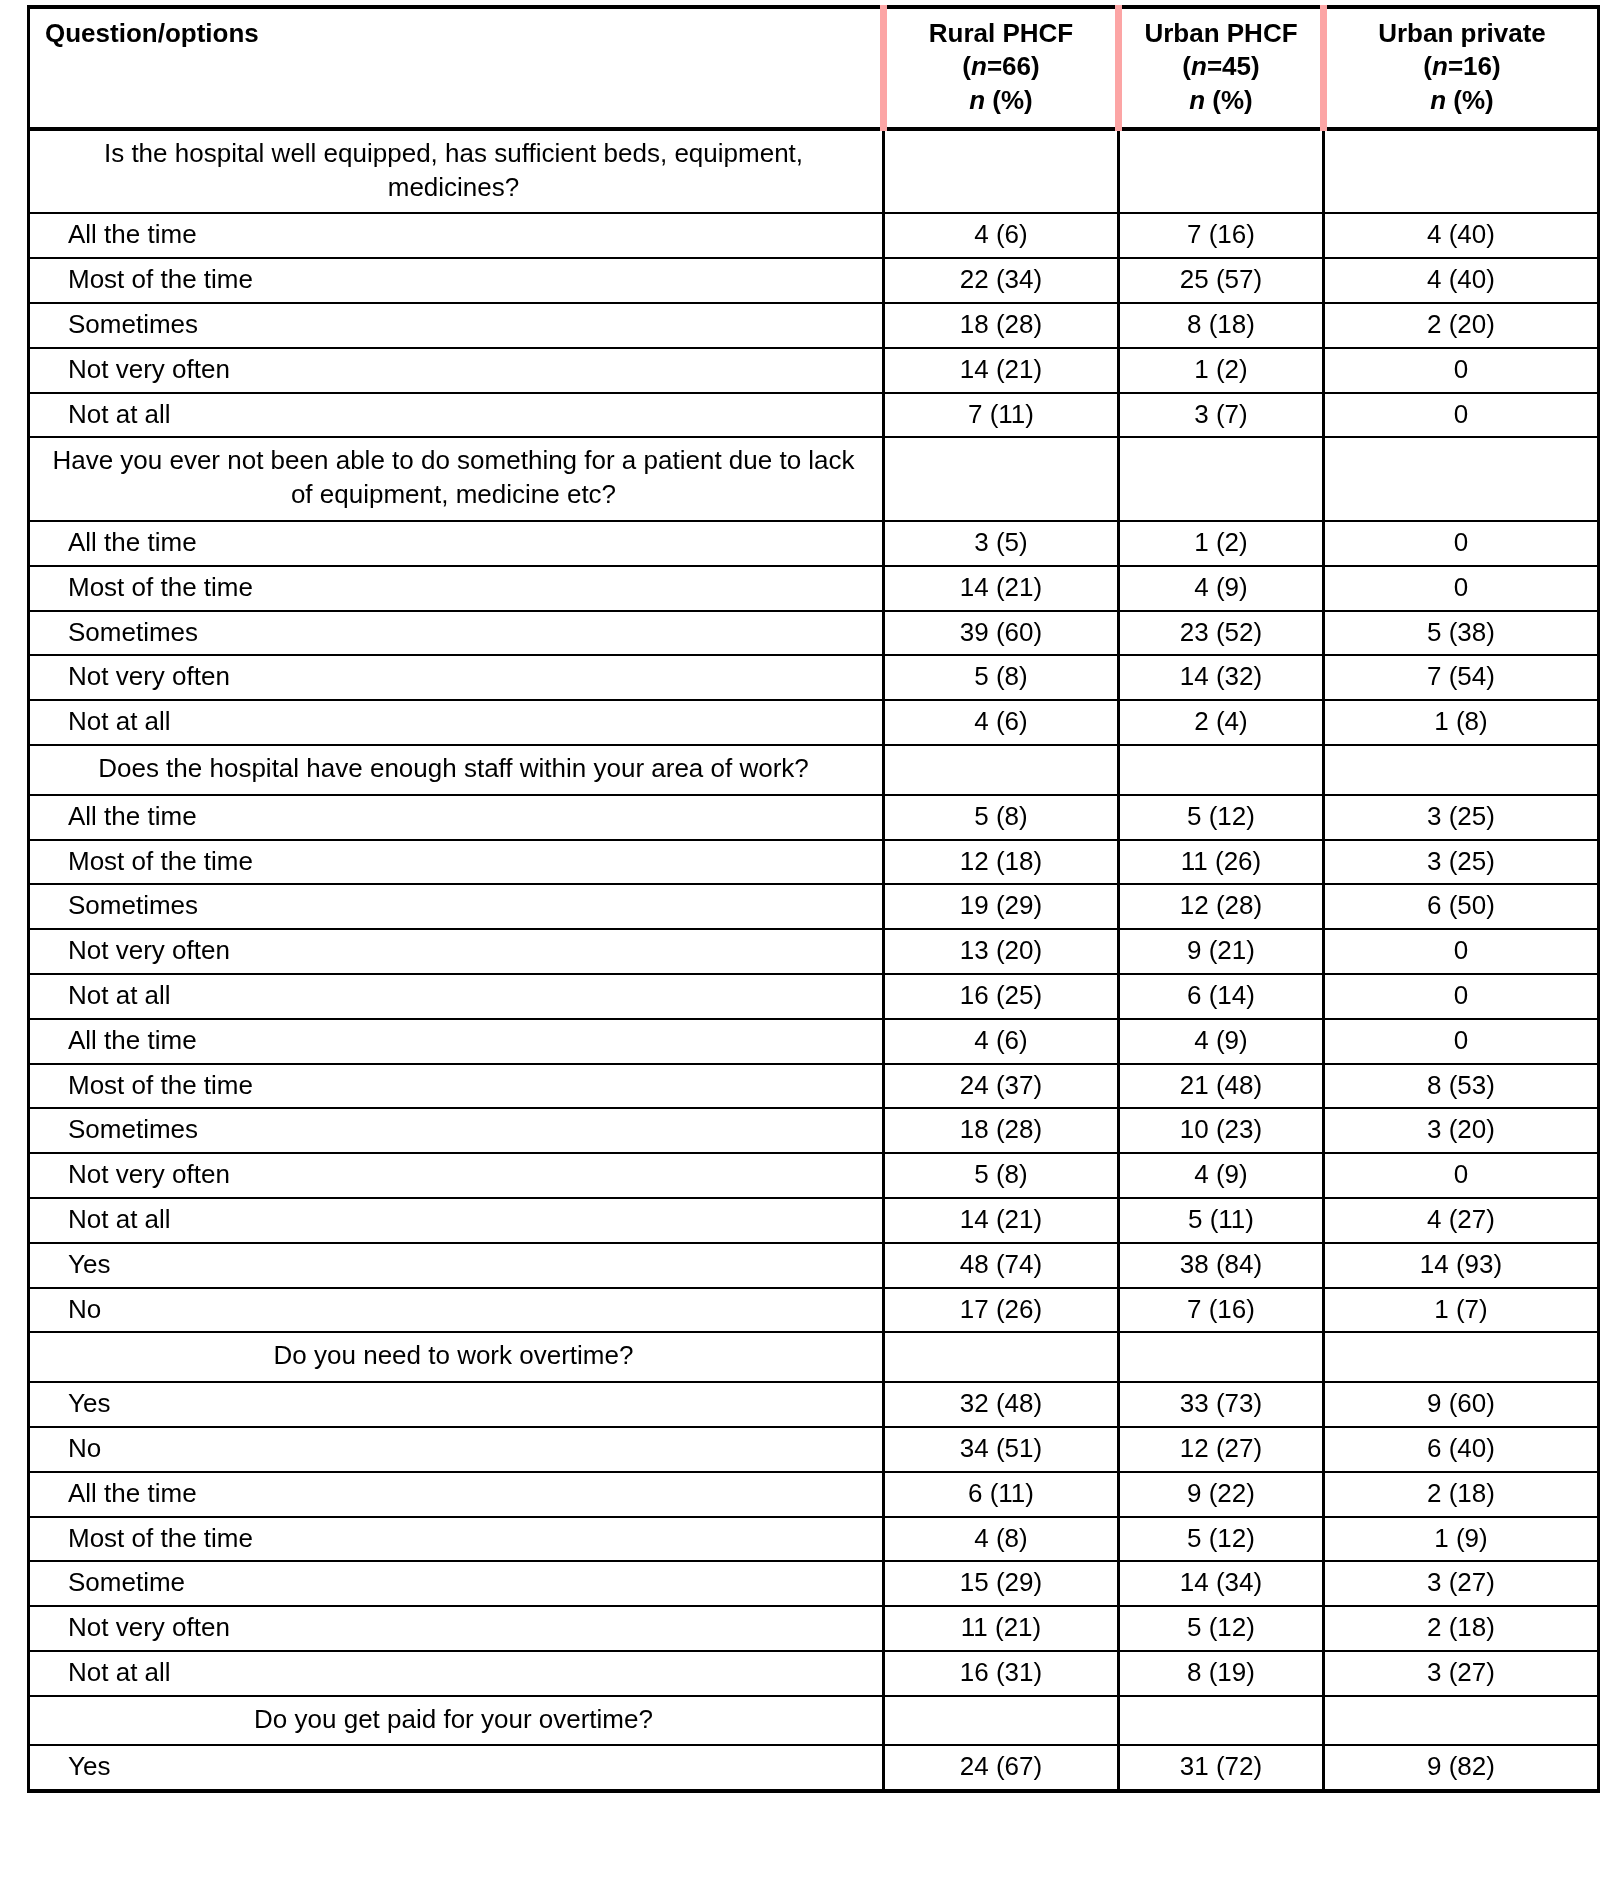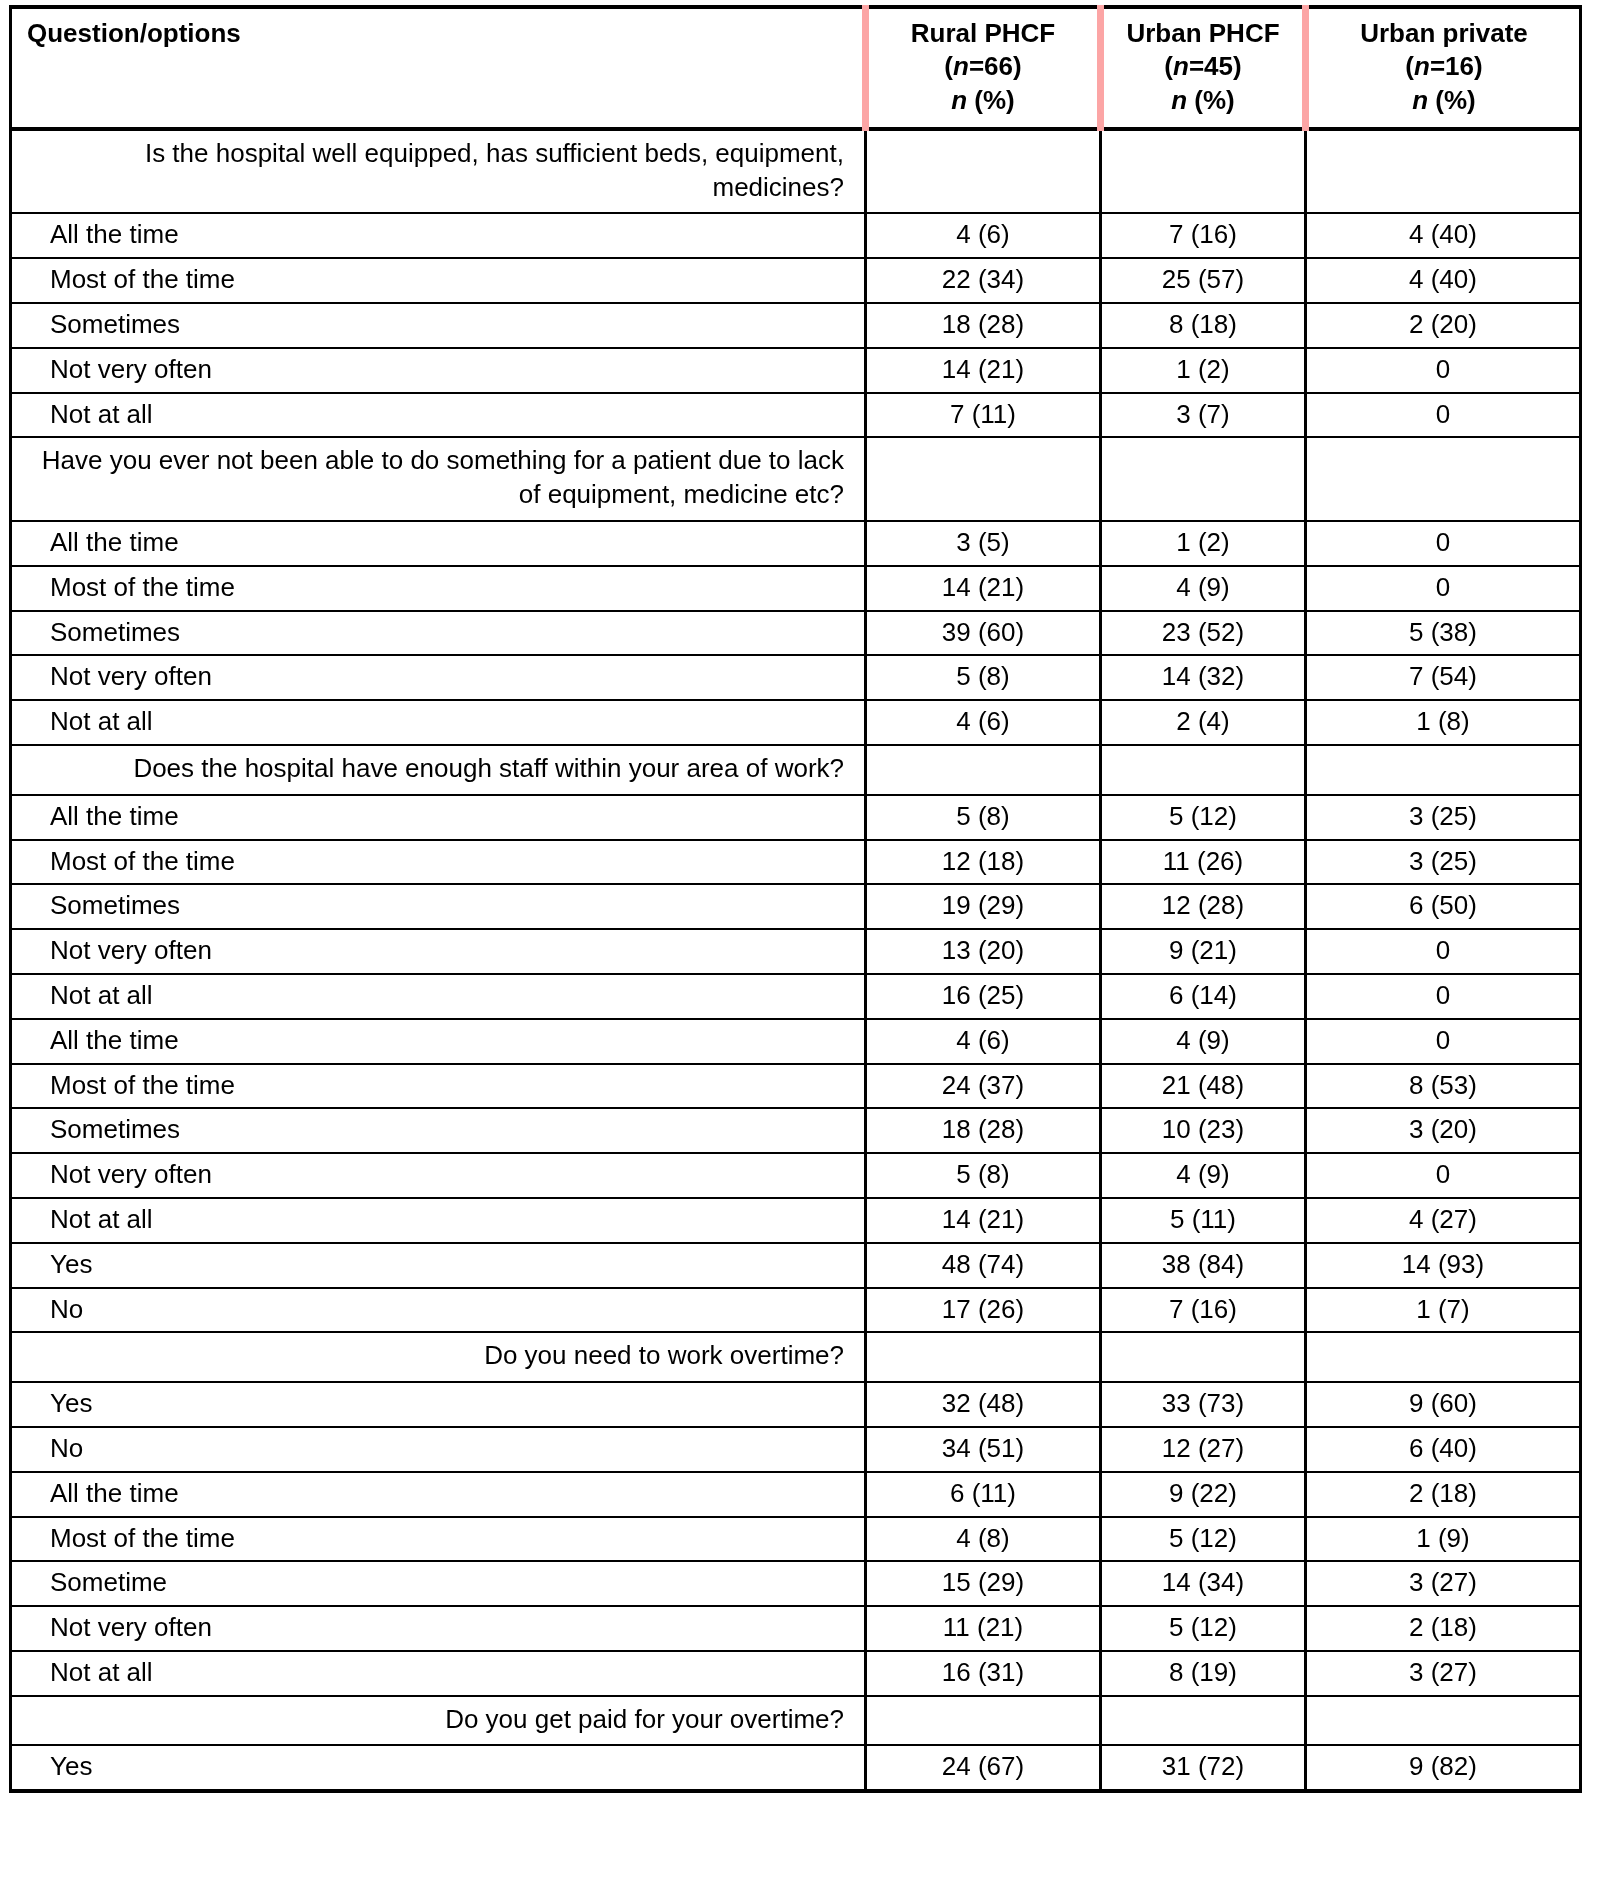--- a/index.html
+++ b/index.html
@@ -12,21 +12,21 @@
     height: 1900px;
     font-family: "Liberation Sans", sans-serif;
     color: #000000;
     -webkit-font-smoothing: antialiased;
   }
   .page {
     position: relative;
     width: 1444px;
     height: 1900px;
     box-sizing: border-box;
-    padding: 5px 15px 0 9px;
+    padding: 5px 15px 0 27px;
   }
   table.data-table {
     width: 1570px;
     border-collapse: collapse;
     table-layout: fixed;
     font-size: 26px;
   }
   table.data-table col.c-question { width: 855px; }
   table.data-table col.c-col1 { width: 235px; }
   table.data-table col.c-col2 { width: 205px; }
@@ -64,21 +64,21 @@
 
   tbody td {
     border-top: 2px solid #000;
     padding: 4px 10px 5px 10px;
     line-height: 1.3;
     height: 25px;
     vertical-align: middle;
   }
   tbody tr:first-child td { border-top: none; }
   tbody td.cell-question {
-    text-align: right;
+    text-align: center;
     padding-left: 15px;
     padding-right: 20px;
   }
   tbody td.cell-option {
     text-align: left;
     padding-left: 38px;
   }
   tbody td.cell-value {
     text-align: center;
     border-left: 3px solid #000;

